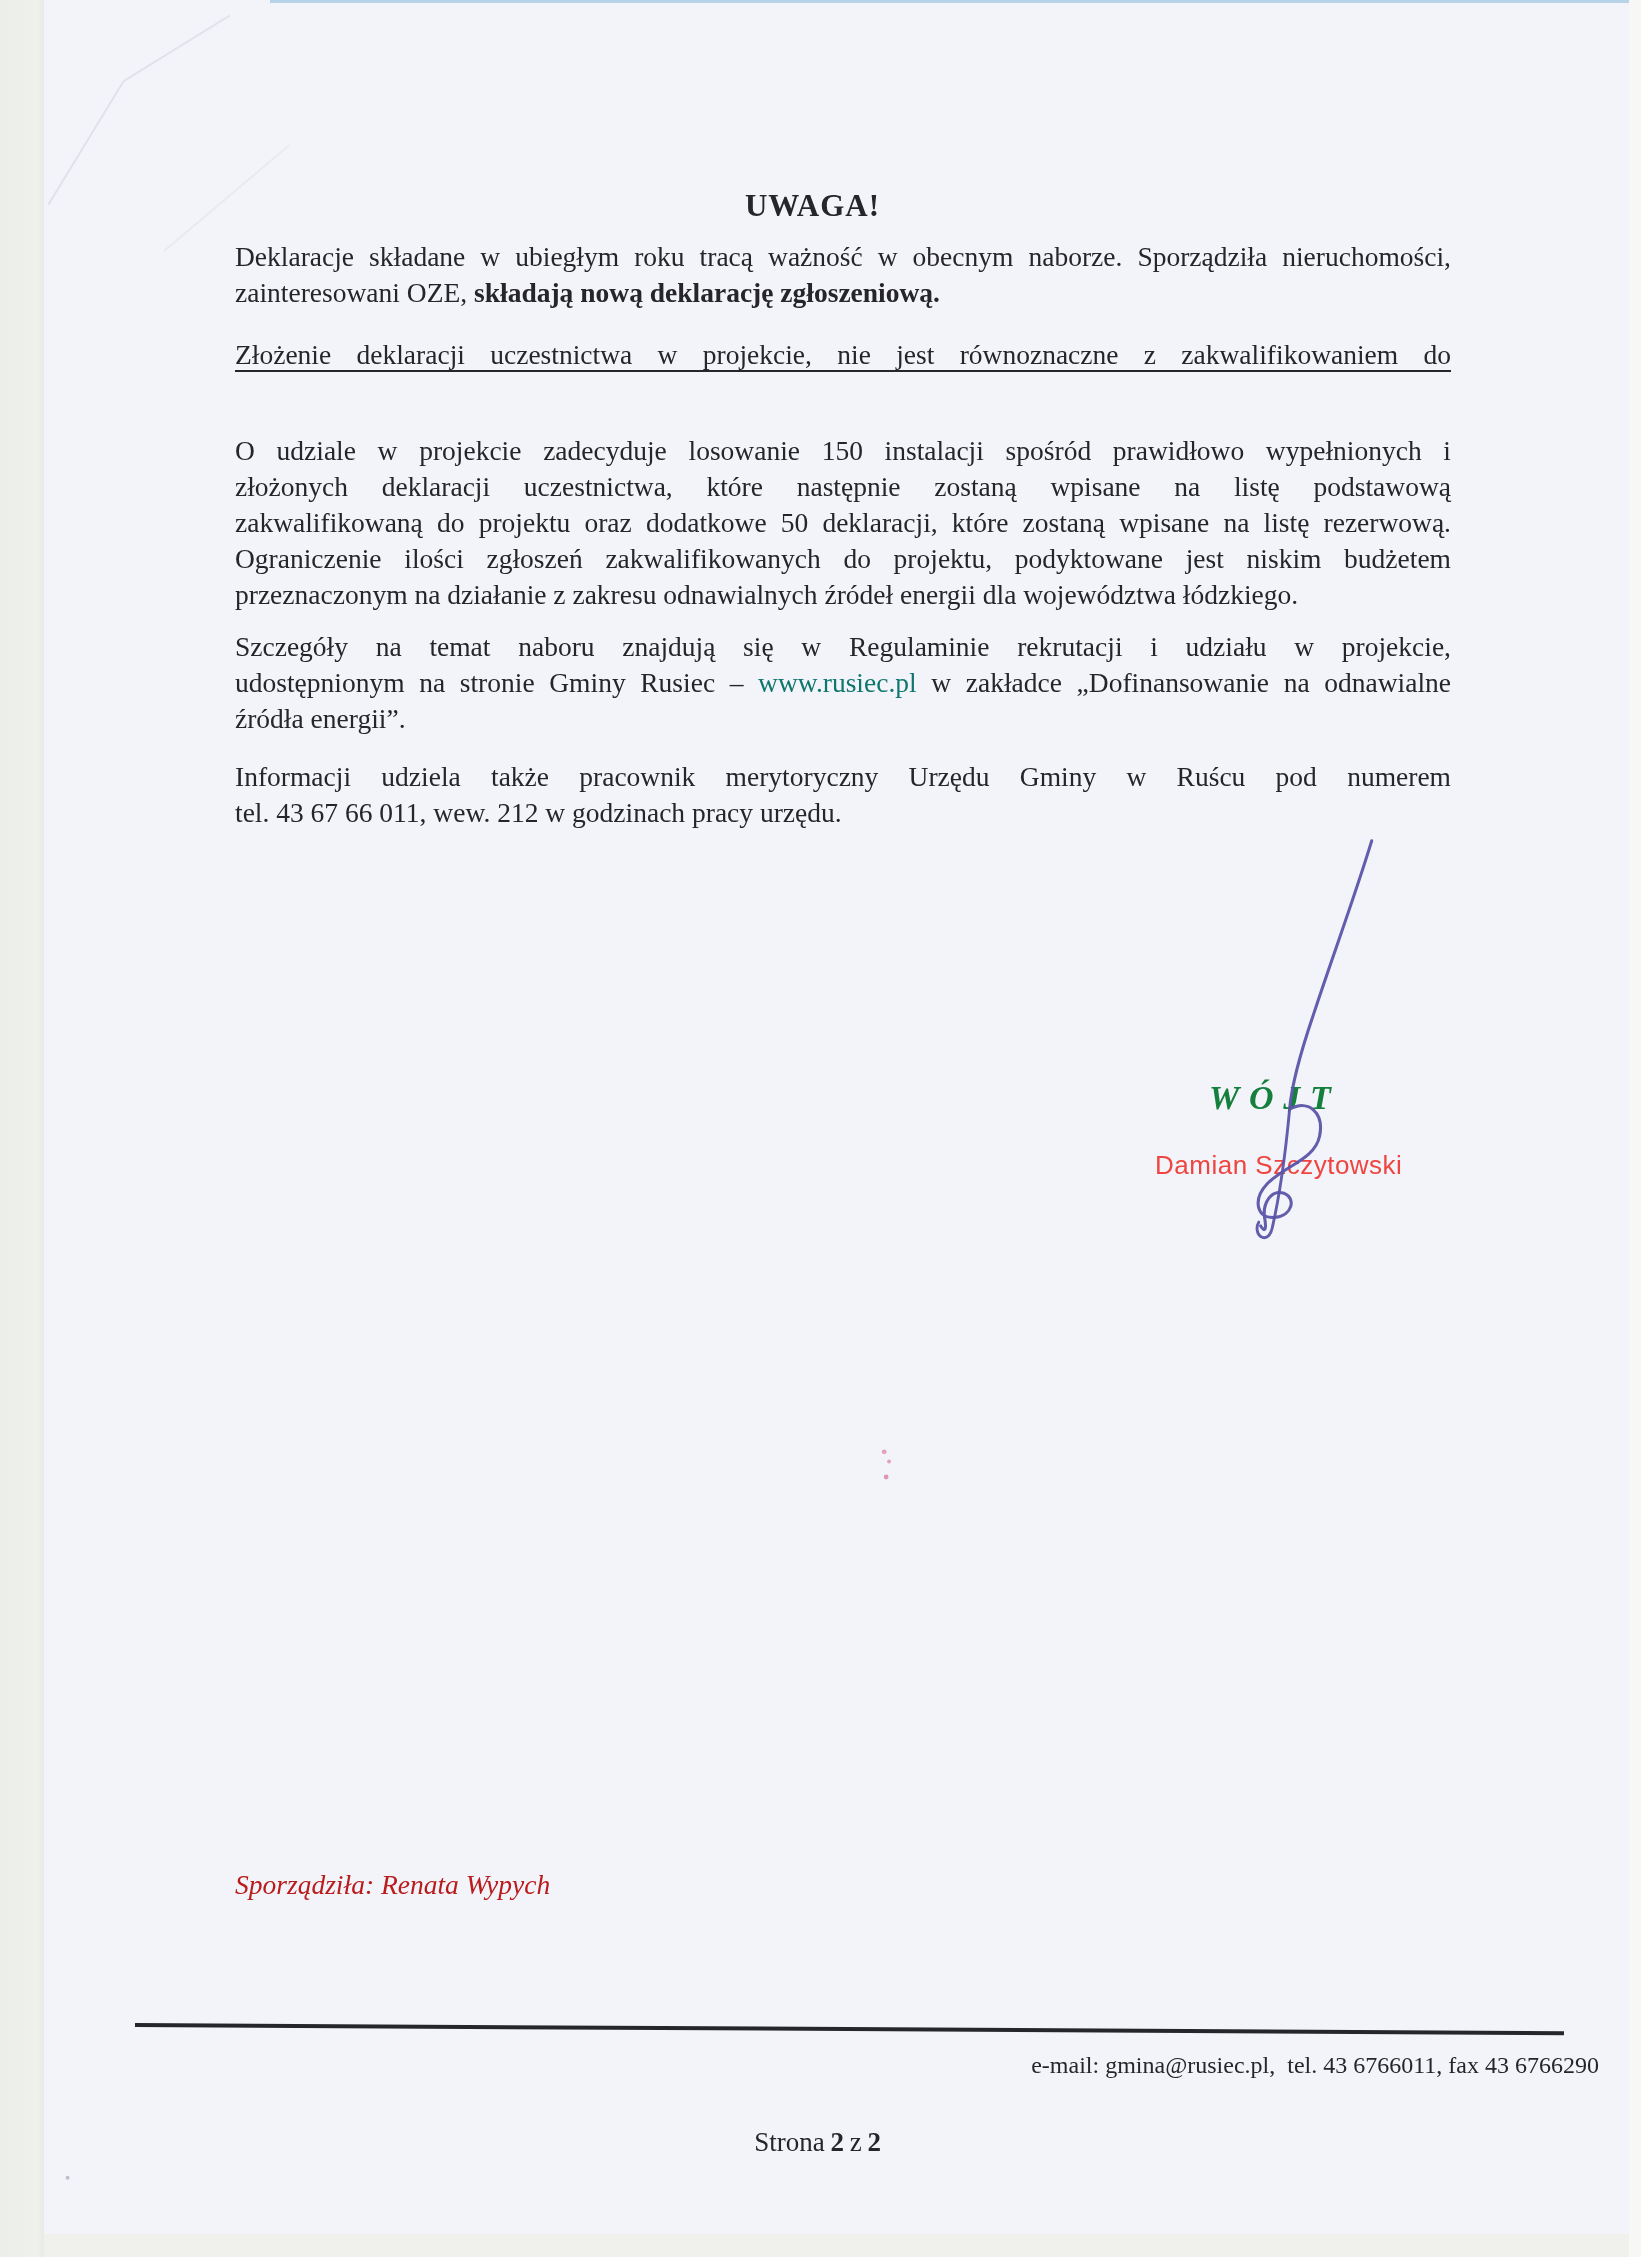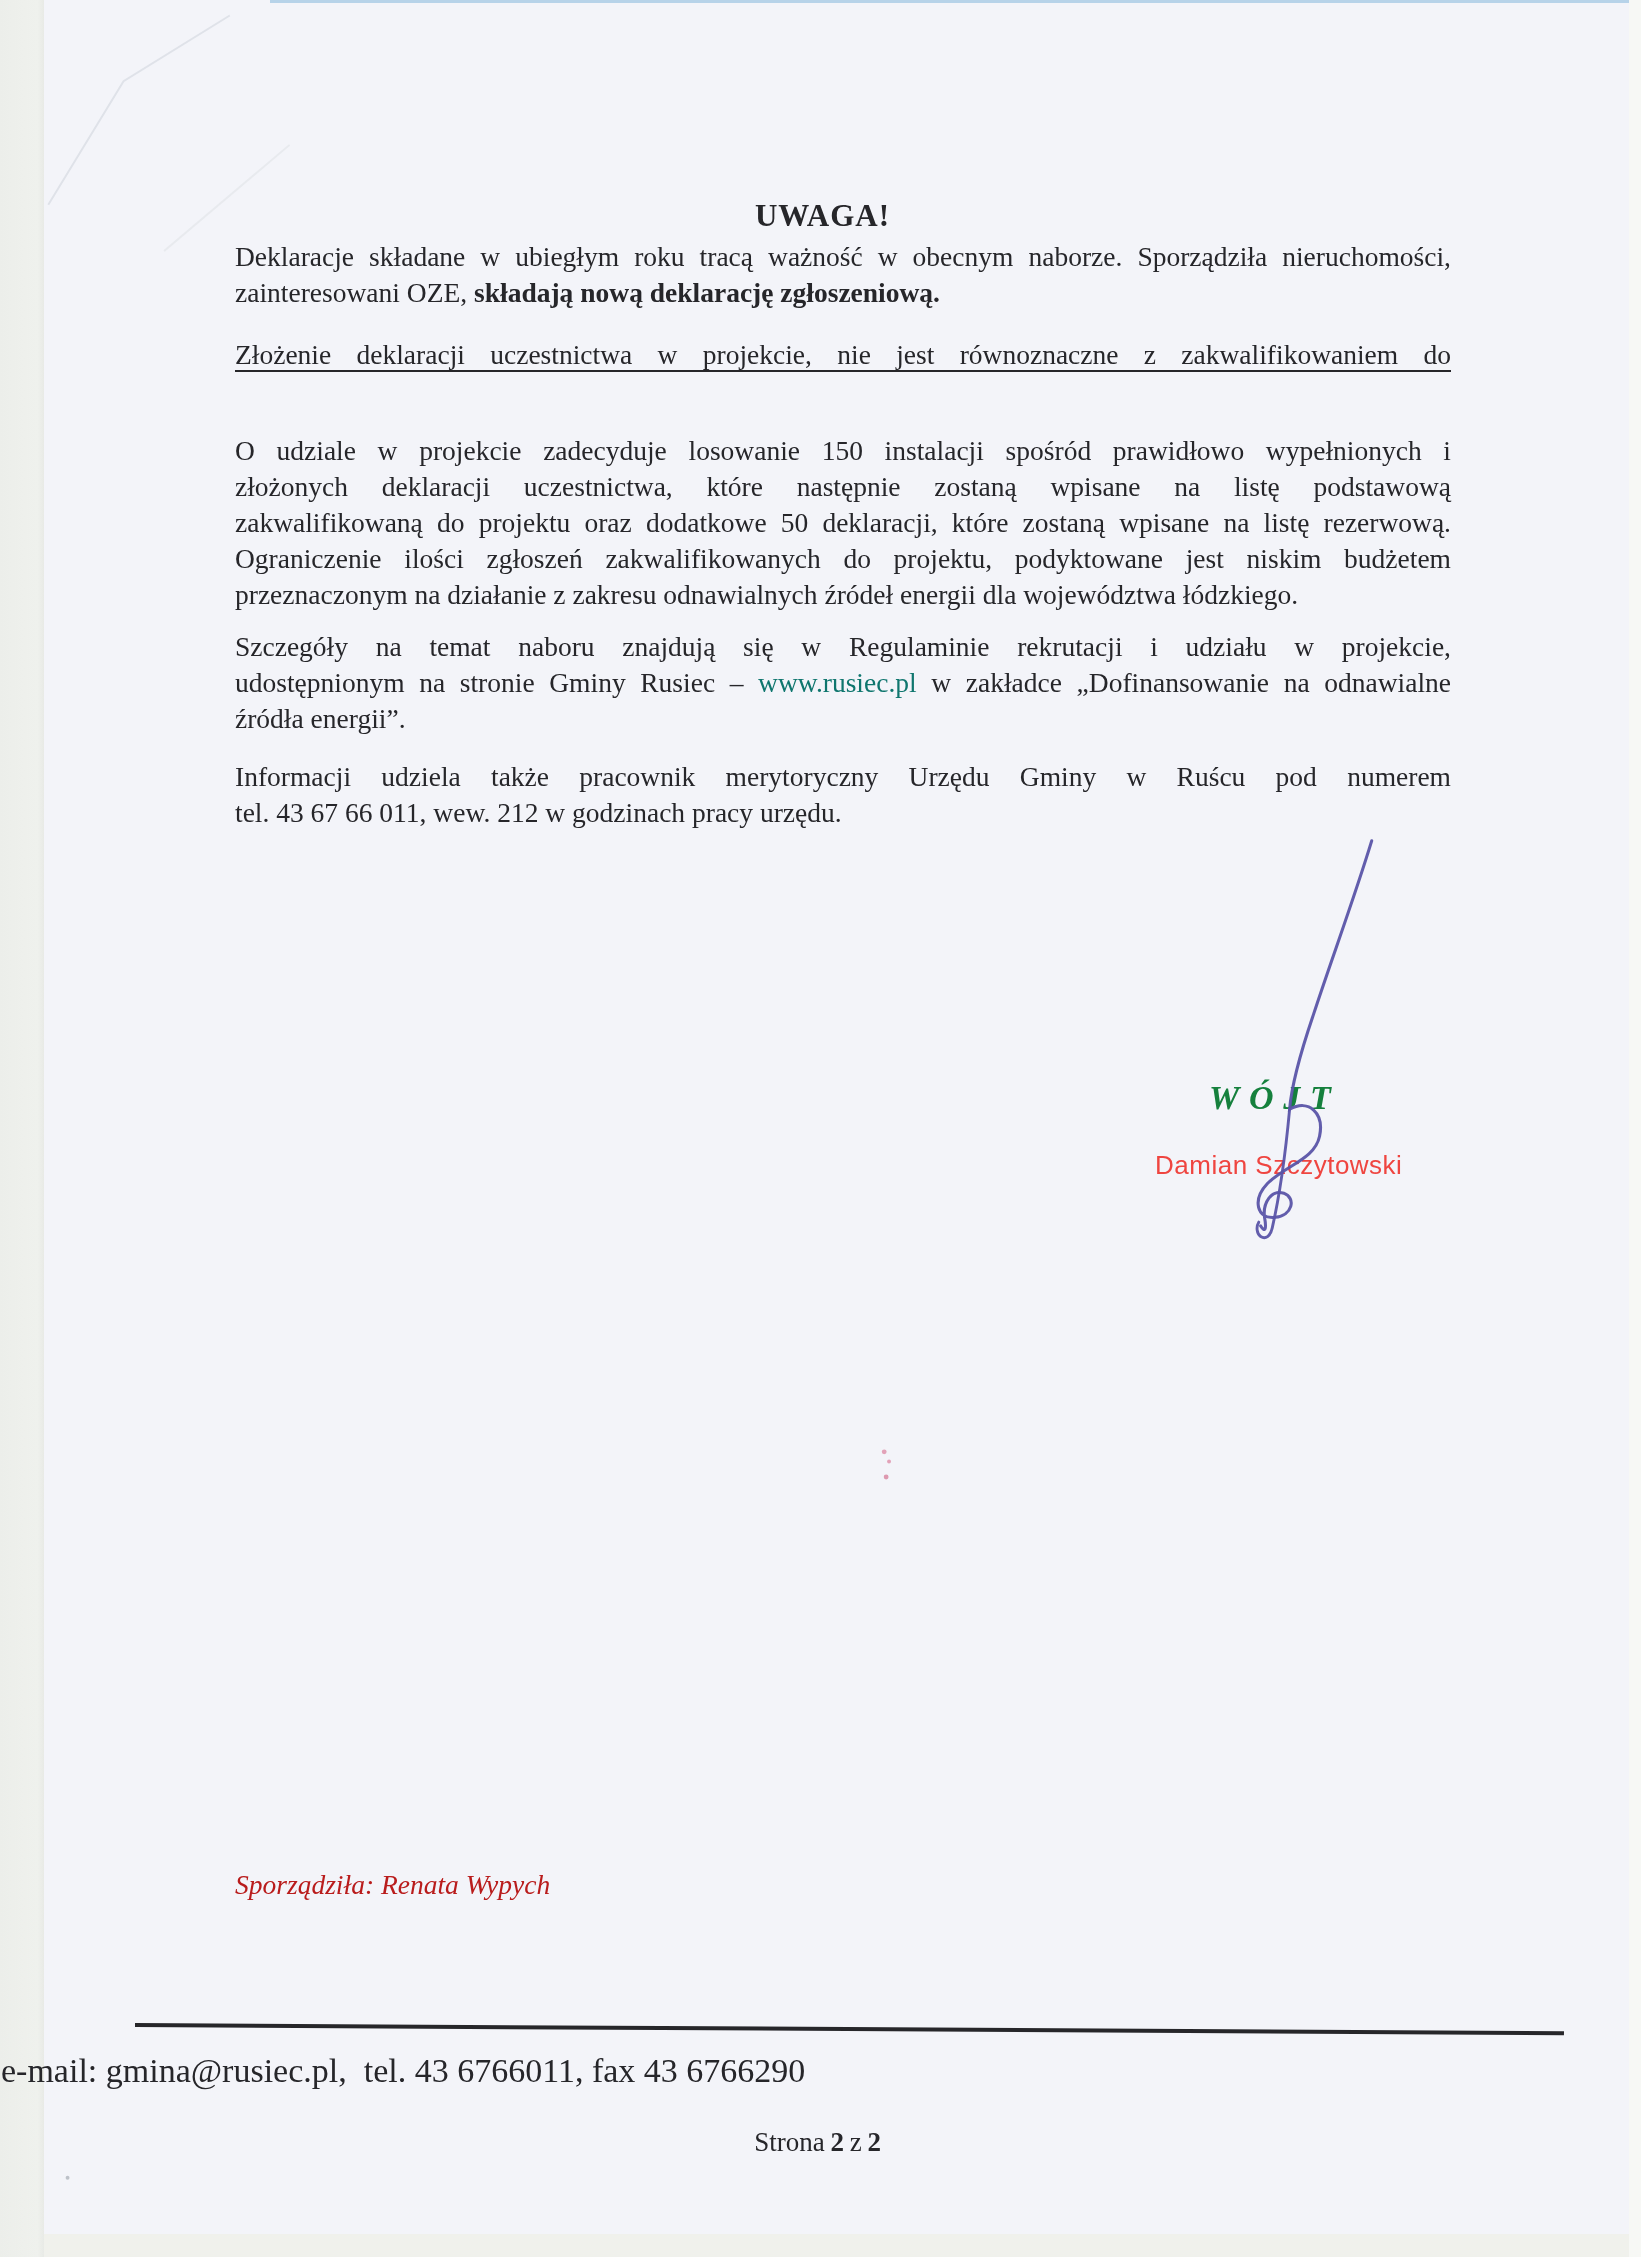--- a/index.html
+++ b/index.html
@@ -12,21 +12,21 @@
   .page{position:absolute;inset:0;}
   
   .edge-left{position:absolute;left:0;top:0;width:44px;height:2257px;
     background:linear-gradient(to right,#eceeea 0%,#eff1ed 85%,#e8eae6 100%);}
   .edge-top-blue{position:absolute;left:270px;top:0;width:1371px;height:2.9px;background:#b7d3e9;}
   .edge-bottom{position:absolute;left:44px;top:2234px;width:1597px;height:23px;background:#f0f1ec;}
   .edge-right{position:absolute;right:0;top:0;width:11.6px;height:2257px;background:#f7f8f5;}
   .artifacts{position:absolute;inset:0;pointer-events:none;}
 
   
-  .title{position:absolute;left:235px;width:1151px;top:186px;margin:12px;
+  .title{position:absolute;left:235px;width:1151px;top:186px;margin:2px;
     text-align:center;font-size:31px;font-weight:bold;letter-spacing:1px;}
   .para{position:absolute;left:235px;width:1216px;font-size:27.5px;line-height:36px;}
   .jline{text-align:justify;text-align-last:justify;white-space:nowrap;}
   .jline.last{text-align-last:left;}
   .b{font-weight:bold;margin-top:44px;}
   .link{color:#0f766e;}
   .underlined .jline{text-decoration:underline;text-decoration-thickness:1.9px;text-underline-offset:5.8px;}
   .p-declarations{top:239px;}
   .p-submission{top:337px;}
   .p-lottery{top:433px;}
@@ -37,22 +37,22 @@
   .stamp-title{position:absolute;left:1209px;top:1079px;
     font-size:34px;font-weight:bold;font-style:italic;letter-spacing:9.7px;color:#15803d;}
   .stamp-name{position:absolute;left:1155px;top:1150px;
     font-family:"Liberation Sans", sans-serif;font-size:26px;color:#ef4540;letter-spacing:0.5px;}
   .signature-svg{position:absolute;left:0;top:0;pointer-events:none;}
 
   .prepared{position:absolute;left:235px;top:1869px;font-size:27.5px;font-style:italic;color:#b91c1c;}
 
   .rule{position:absolute;left:135px;top:2023px;width:1429px;height:3.9px;background:#26262a;
     transform:rotate(0.33deg);transform-origin:0 50%;}
-  .contact-line{position:absolute;left:1px;top:2052px;width:1583px;text-align:left;
-    font-size:34px;white-space:pre;}
+  .contact-line{position:absolute;left:16px;top:2052px;width:1583px;text-align:right;
+    font-size:24px;white-space:pre;}
   .pageno{position:absolute;left:0;top:2127px;width:1641px;text-align:center;font-size:27px;}
   .pageno .sep{margin:0 5.8px;}
   .pageno .num{font-weight:bold;}
 </style>
 </head>
 <body>
 
 <div class="page">
 
   <div class="edge-left"></div>

